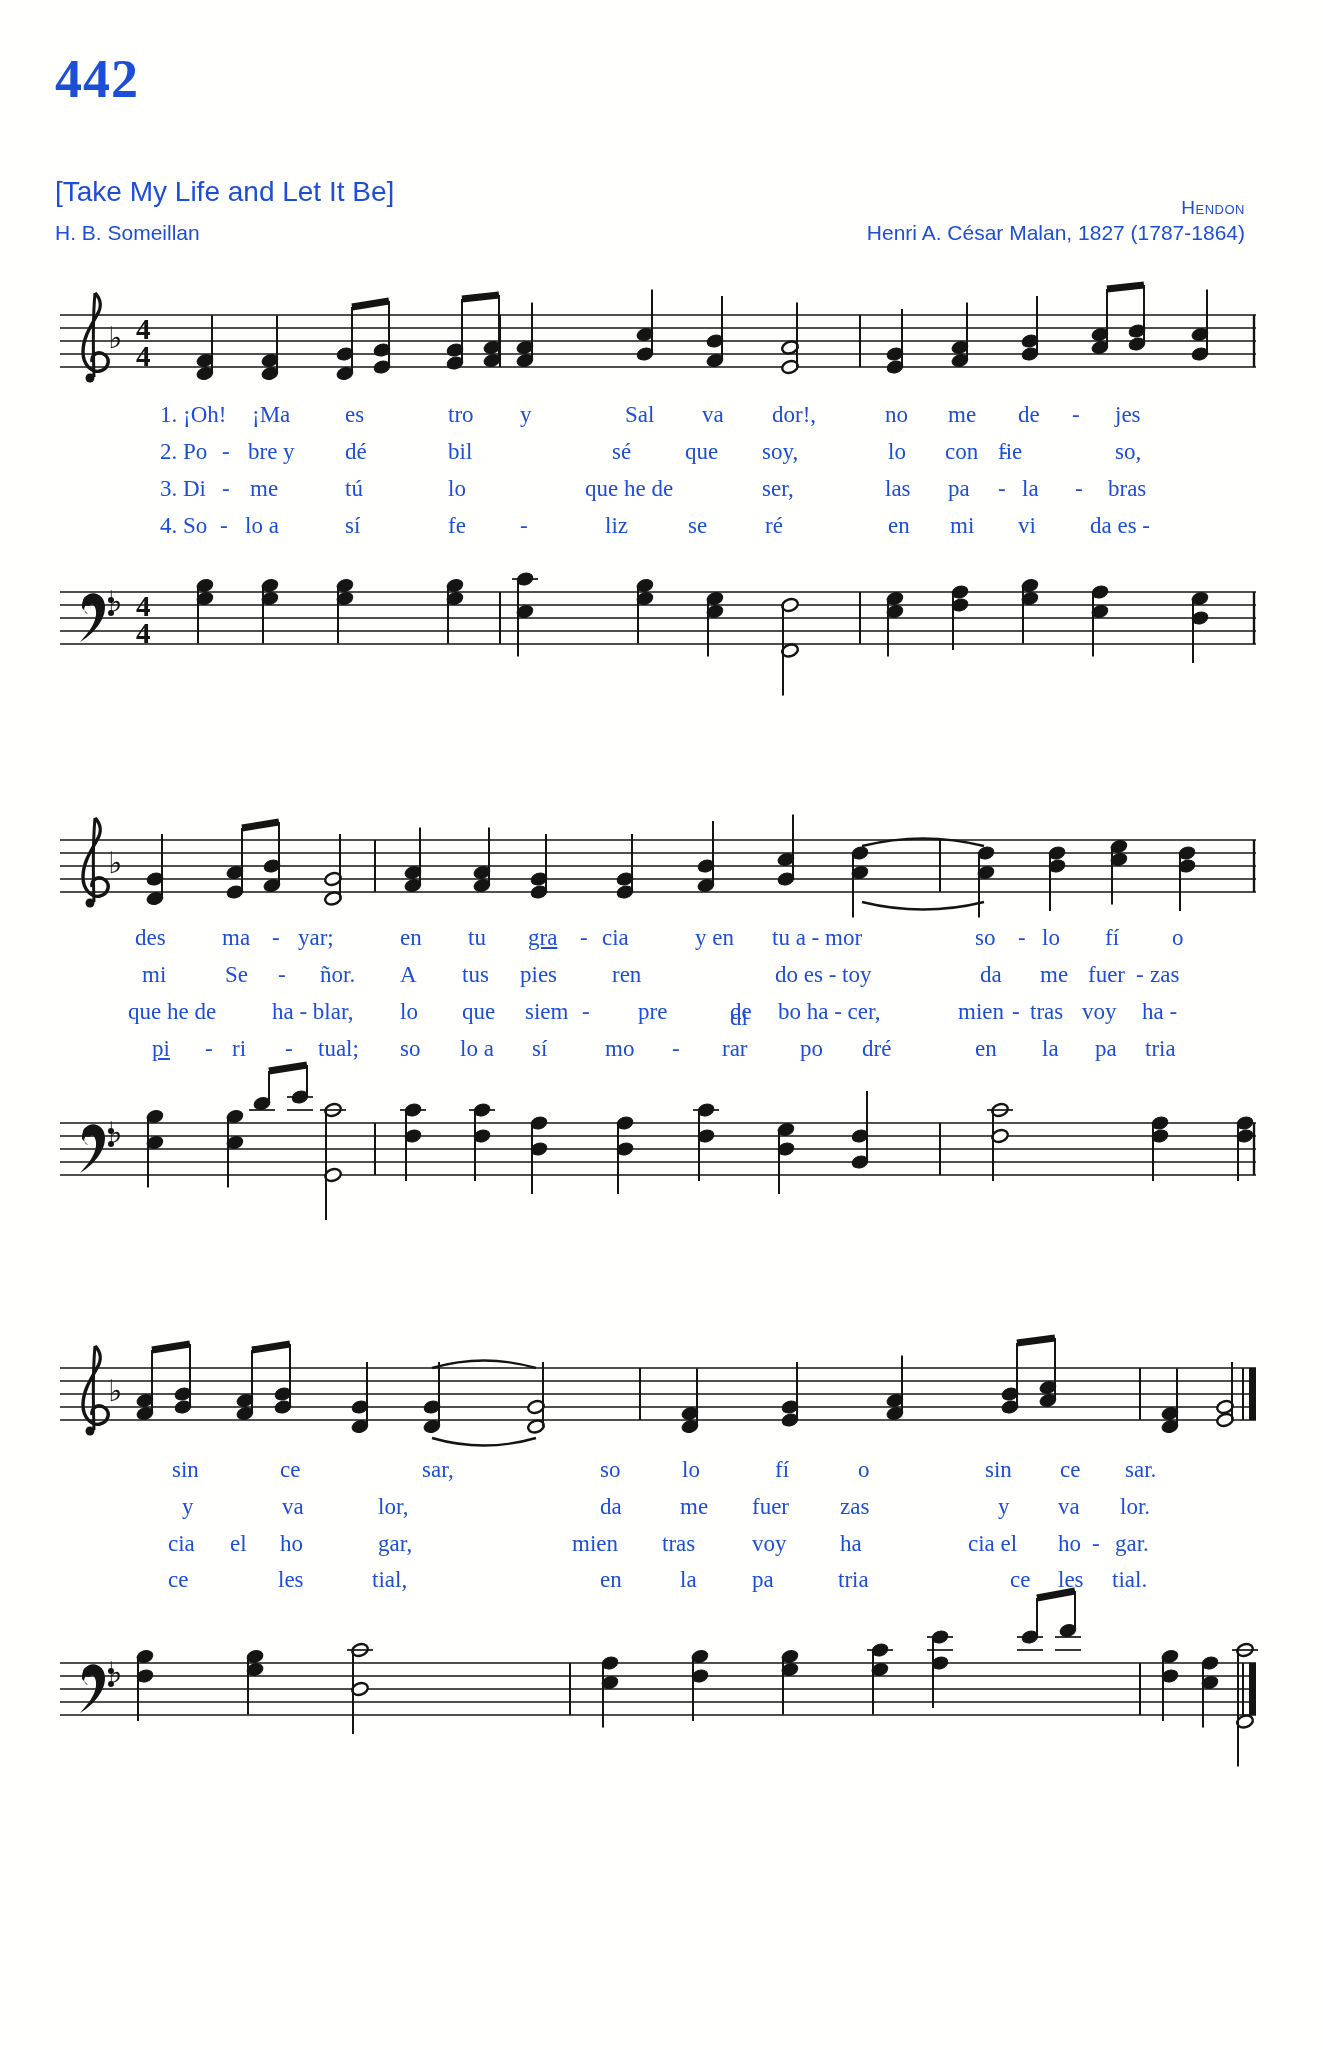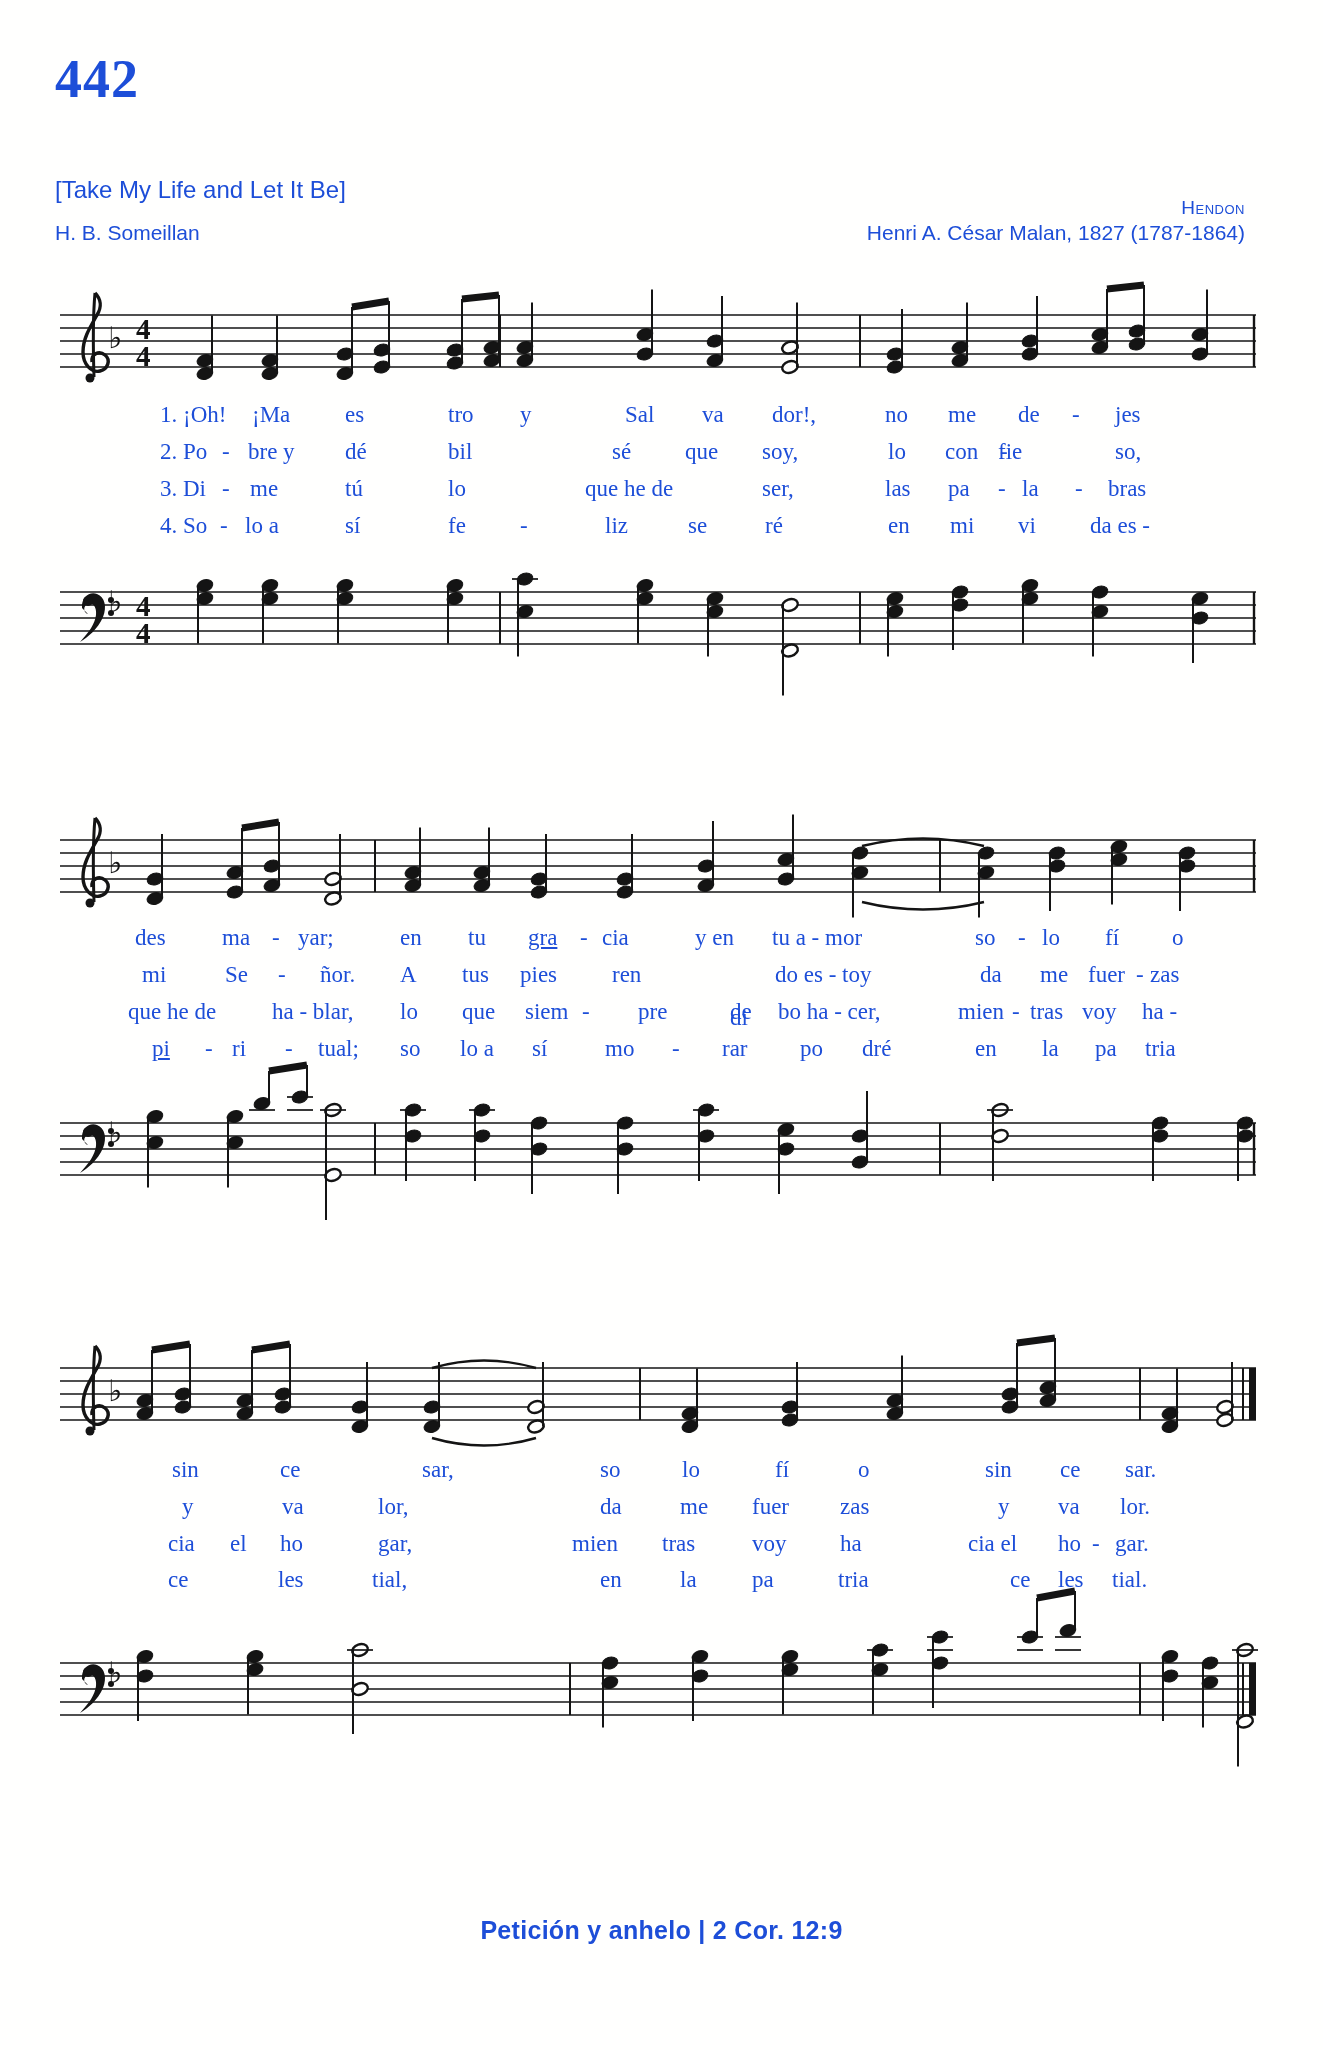--- a/index.html
+++ b/index.html
@@ -2,21 +2,21 @@
 <html><head>
 <meta charset="utf-8">
 <style>
   html,body{margin:0;padding:0;background:#e8e8e8;}
   .page{position:relative;width:1323px;height:2050px;background:#fffffe;color:#1d4ed8;
         font-family:"Liberation Serif",serif;overflow:hidden;}
   .hymn-number{position:absolute;left:55px;top:48px;font-size:54px;font-weight:bold;
         font-family:"Liberation Serif",serif;letter-spacing:1px;}
   .hymn-title{position:absolute;left:0;top:56px;width:100%;text-align:center;
         font-size:42px;font-weight:bold;font-family:"Liberation Serif",serif;}
-  .english-ref{position:absolute;left:55px;top:176px;font-size:24px;
+  .english-ref{position:absolute;left:55px;top:176px;font-size:28px;
         font-family:"Liberation Sans",sans-serif;}
   .tune-name{position:absolute;right:78px;top:197px;font-size:19px;
         font-family:"Liberation Sans",sans-serif;font-variant-caps:small-caps;letter-spacing:.5px;}
   .author{position:absolute;left:55px;top:221px;font-size:21px;font-family:"Liberation Sans",sans-serif;}
   .composer{position:absolute;right:78px;top:221px;font-size:21px;font-family:"Liberation Sans",sans-serif;}
   .staff-svg{position:absolute;left:50px;width:1210px;height:210px;}
   .lyrics-line{position:absolute;left:0;top:0;width:1323px;height:36px;}
   .lyric-tok{position:absolute;top:0;font-size:23px;font-family:"Liberation Serif",serif;white-space:pre;}
   .footer-caption{position:absolute;left:0;top:1916px;width:100%;text-align:center;
         font-size:25px;font-weight:bold;font-family:"Liberation Sans",sans-serif;letter-spacing:.3px;}
@@ -599,14 +599,13 @@
         <span class="lyric-tok" style="left: 600px;">en</span>
         <span class="lyric-tok" style="left: 680px;">la</span>
         <span class="lyric-tok" style="left: 752px;">pa</span>
         <span class="lyric-tok" style="left: 838px;">tria</span>
         <span class="lyric-tok" style="left: 1010px;">ce</span>
         <span class="lyric-tok" style="left: 1058px;">les</span>
         <span class="lyric-tok" style="left: 1112px;">tial.</span>
       </div>
     </div>
 
-  <div class="footer-caption">Petición y anhelo | 2 Cor. 12:9</div>
 </div>
 
 </body></html>

